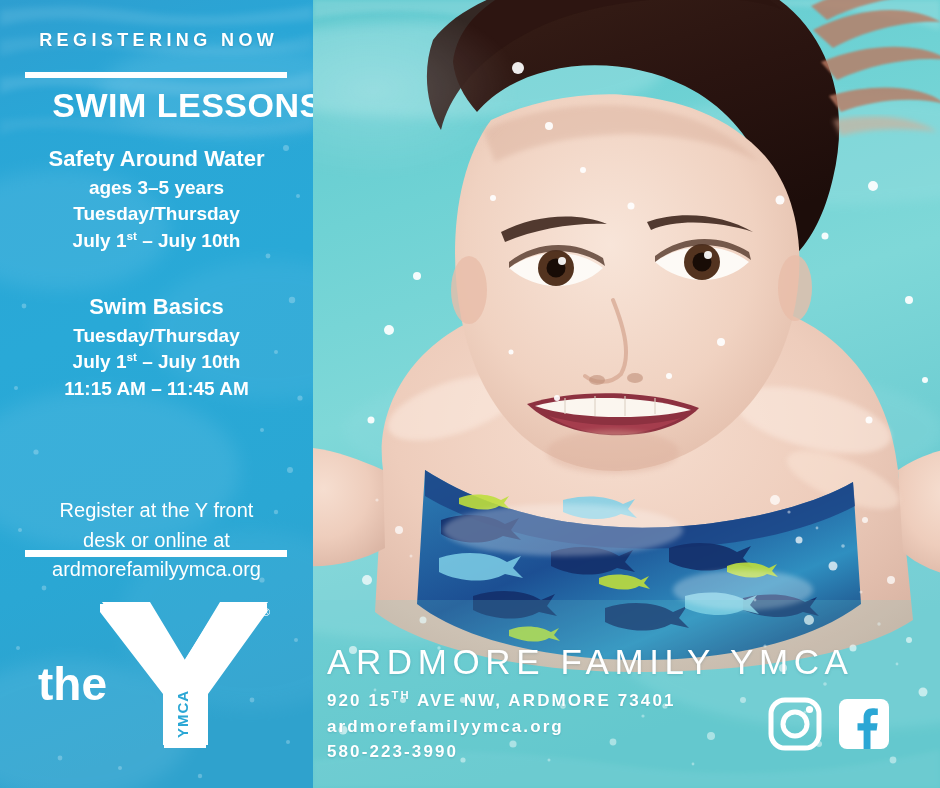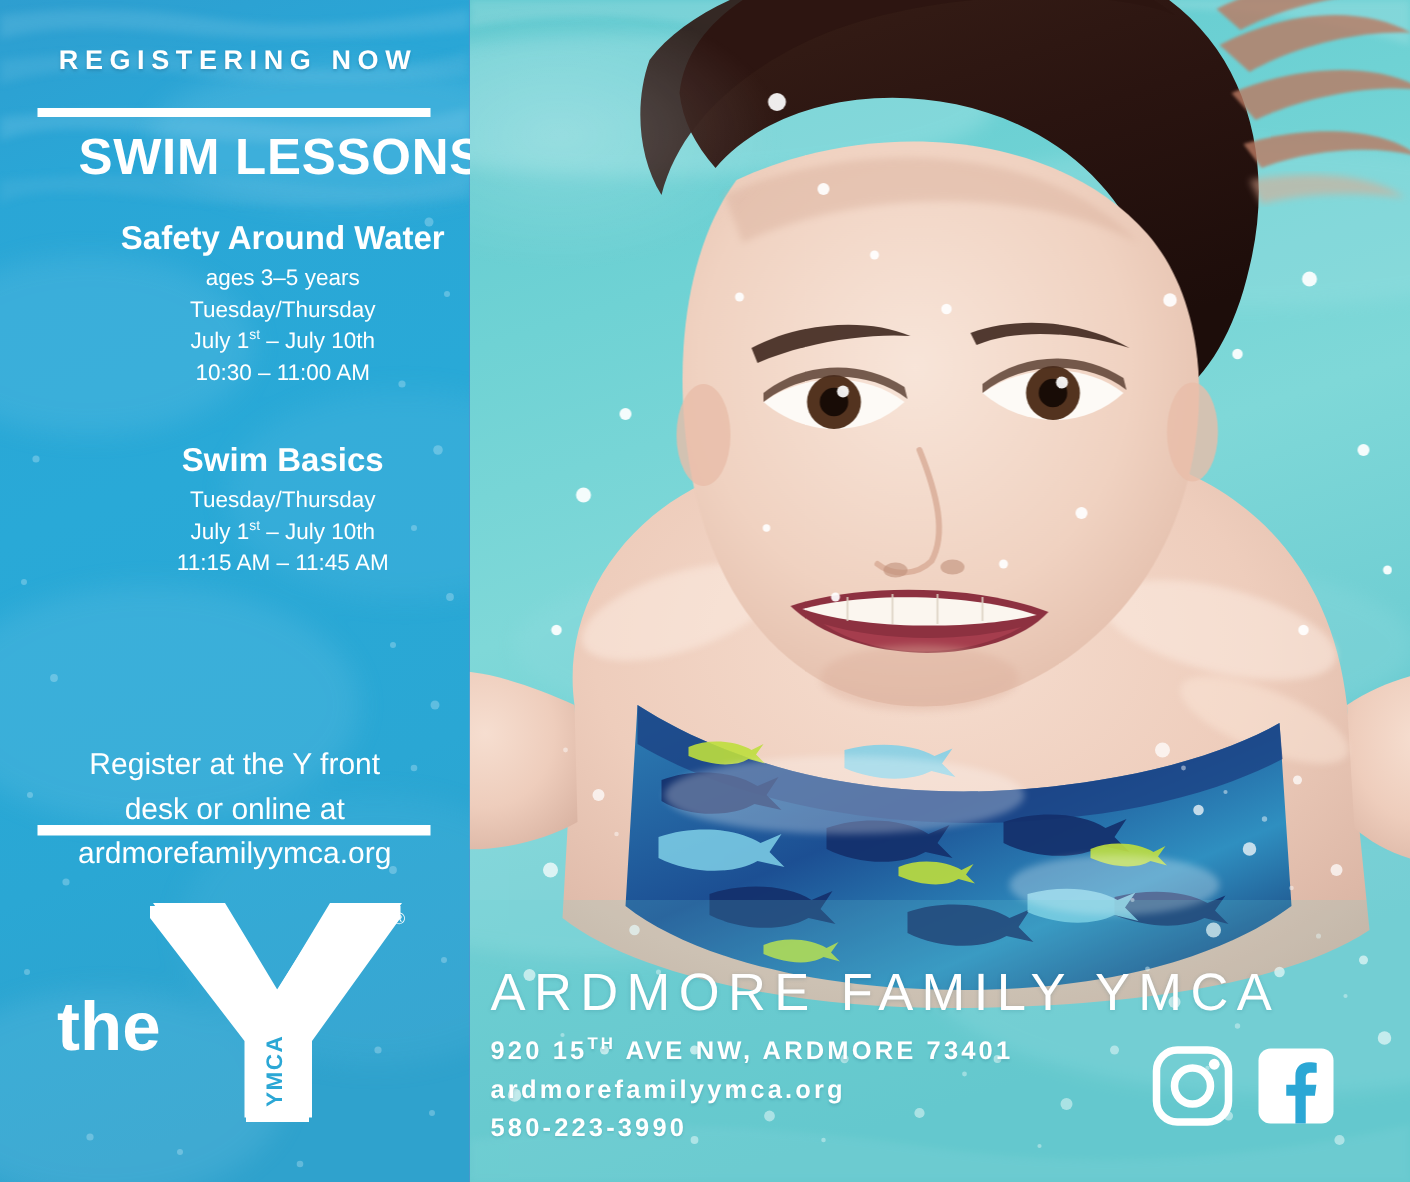--- a/index.html
+++ b/index.html
@@ -87,35 +87,34 @@
     font-weight: bold;
     letter-spacing: 0.5px;
     line-height: 1.05;
     padding-left: 31px;
   }
 
   .course {
     position: absolute;
     left: 0;
     width: 313px;
-    margin-left: 32px;
   }
   .course-1 { top: 145px; }
   .course-2 { top: 293px; }
 
   .course-title {
     font-size: 22px;
     font-weight: bold;
     line-height: 1.25;
     margin-bottom: 2px;
     letter-spacing: 0px;
   }
   .course-line {
-    font-size: 15px;
-    font-weight: 400;
+    font-size: 19px;
+    font-weight: 700;
     line-height: 1.42;
     letter-spacing: 0px;
   }
   .course-line sup {
     font-size: 0.62em;
     vertical-align: super;
     line-height: 0;
   }
 
   .register-block {
@@ -500,21 +499,20 @@
 
       <div class="rule rule-top"></div>
 
       <div class="swim-lessons">SWIM LESSONS</div>
 
       <div class="course course-1">
         <div class="course-title">Safety Around Water</div>
         <div class="course-line">ages 3–5 years</div>
         <div class="course-line">Tuesday/Thursday</div>
         <div class="course-line"><span>July 1</span><sup>st</sup><span> – July 10th</span></div>
-        <div class="course-line">10:30 – 11:00 AM</div>
       </div>
 
       <div class="course course-2">
         <div class="course-title">Swim Basics</div>
         <div class="course-line">Tuesday/Thursday</div>
         <div class="course-line"><span>July 1</span><sup>st</sup><span> – July 10th</span></div>
         <div class="course-line">11:15 AM – 11:45 AM</div>
       </div>
 
       <div class="register-block">

